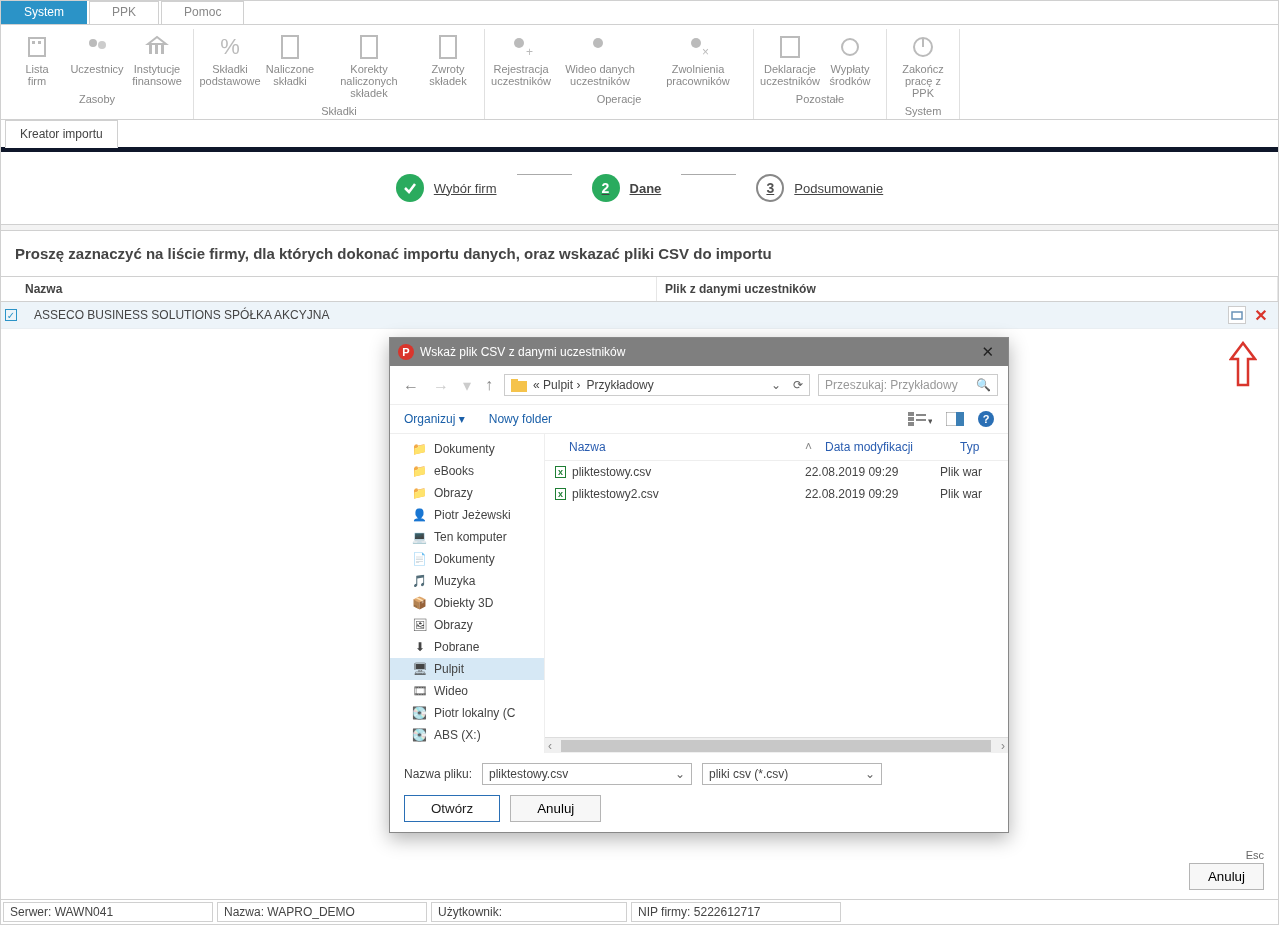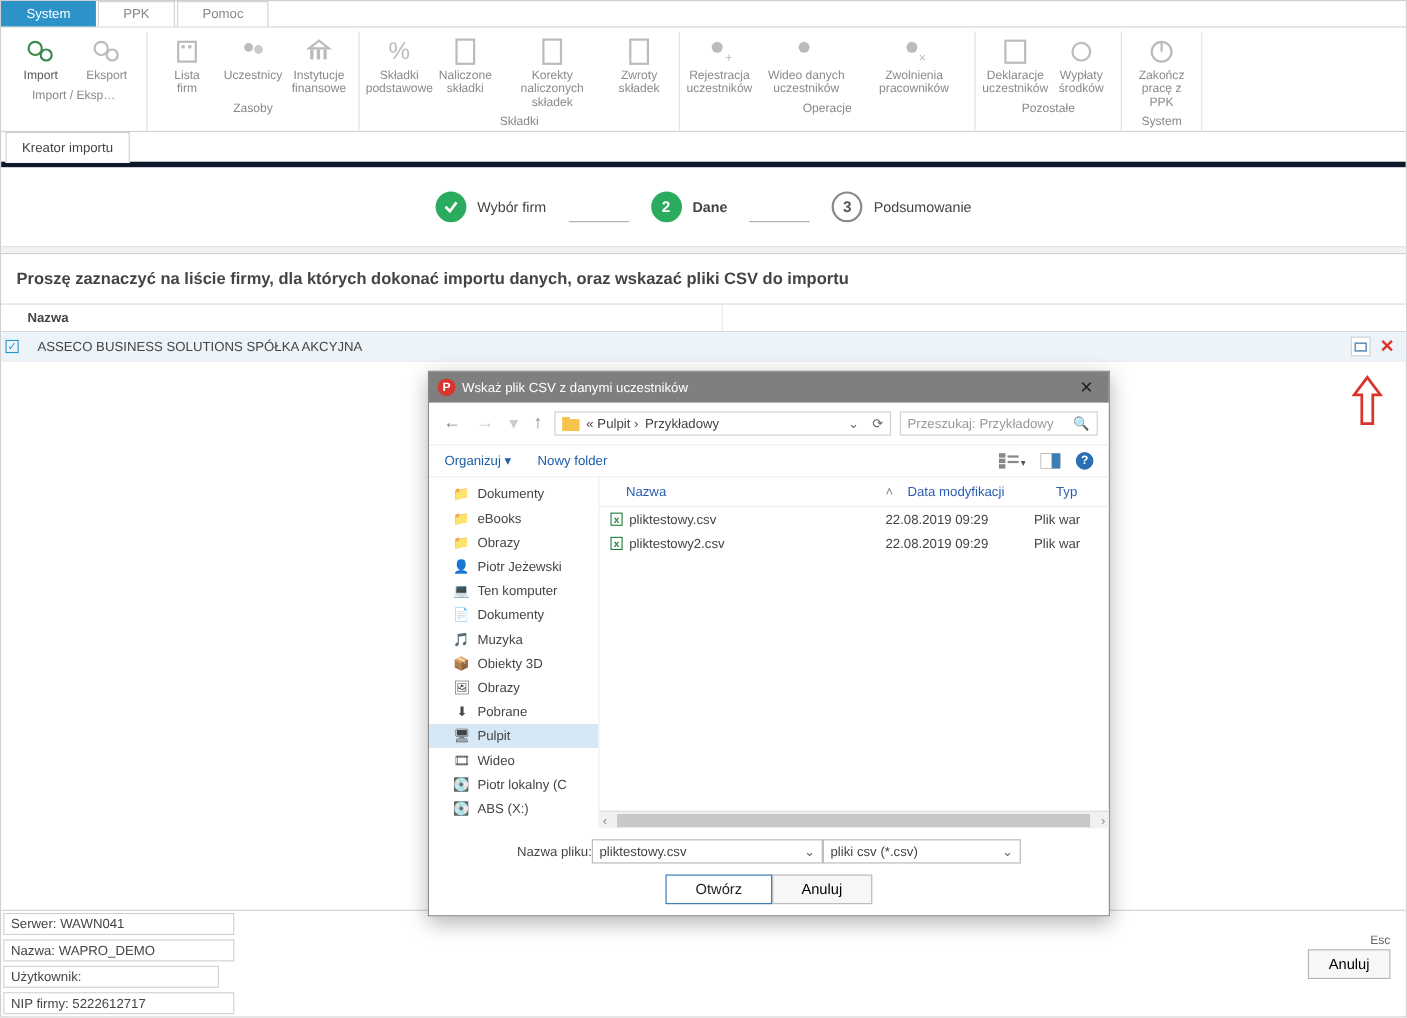--- a/index.html
+++ b/index.html
@@ -11,41 +11,41 @@
 .ribbon-group { border-right: 1px solid #e0e0e0; padding: 0 6px 2px 6px; display: flex; flex-direction: column; align-items: center; }
 .ribbon-items { display: flex; }
 .ribbon-item { display: flex; flex-direction: column; align-items: center; width: 60px; padding: 4px 2px; color: #8a8a8a; text-align: center; }
 .ribbon-item.wide { width: 98px; }
 .ribbon-item.enabled { color: #555; }
 .ribbon-icon { width: 32px; height: 28px; display: flex; align-items: center; justify-content: center; margin-bottom: 2px; }
 .ribbon-label { font-size: 11px; line-height: 12px; }
 .ribbon-group-label { font-size: 11px; color: #888; margin-top: 2px; }
 .content-tabs { display: flex; border-bottom: 5px solid #0f172a; margin-top: 0;}
 .content-tab { padding: 6px 14px; border: 1px solid #d0d0d0; border-bottom: 1px solid #fff; margin-bottom: -1px; font-size: 12px; background: #fff; margin-left: 4px;}
-.wizard-steps { display: flex; align-items: flex-end; justify-content: center; gap: 20px; padding: 22px 0; border-bottom: 1px solid #d0d0d0; }
+.wizard-steps { display: flex; align-items: flex-start; justify-content: center; gap: 20px; padding: 22px 0; border-bottom: 1px solid #d0d0d0; text-decoration: underline; }
 .step-circle { width: 28px; height: 28px; border-radius: 50%; display: flex; align-items: center; justify-content: center; font-weight: bold; font-size: 14px; }
 .step-done { background: #2aab5e; color: #fff; }
 .step-active { background: #2aab5e; color: #fff; }
 .step-pending { border: 2px solid #888; color: #555; }
 .step-label { font-size: 13px; color: #444; margin-left: 10px; }
 .step-label.bold { font-weight: bold; }
 .step-line { width: 55px; height: 1px; background: #aaa; }
 .instruction { padding: 14px 14px; font-size: 15px; font-weight: 600; color: #444; border-bottom: 1px solid #d0d0d0; }
 .grid-header { display: flex; background: #fff; border-bottom: 1px solid #d0d0d0; }
 .grid-header-cell { padding: 5px 8px; font-weight: bold; font-size: 12px; border-right: 1px solid #e6e6e6; }
 .grid-row { display: flex; align-items: center; background: #edf4f9; padding: 4px 4px; border-bottom: 1px solid #e9eef2;}
 .checkbox { width: 12px; height: 12px; border: 1px solid #2b93c7; display:inline-flex; align-items:center; justify-content:center; color:#2b93c7; font-size:10px; }
 .row-actions { margin-left: auto; display: flex; gap: 6px; padding-right: 4px;}
 .icon-btn { width: 18px; height: 18px; display: flex; align-items: center; justify-content: center; border: 1px solid #ccc; background:#fff;}
 .icon-x { color: #d9352c; font-weight: bold; font-size: 16px; border:none; background:transparent;}
 .arrow-pointer { position: absolute; right: 21px; top: 340px; }
 .bottom-buttons { position: absolute; right: 14px; bottom: 34px; text-align: right; }
 .btn-key { font-size: 11px; color: #666; margin-bottom: 2px; }
 .btn { border: 1px solid #b5b5b5; background: #f7f7f7; padding: 5px 18px; }
-.status-bar { position: absolute; bottom: 0; left: 0; right: 0; display: flex; border-top: 1px solid #d0d0d0; font-size: 12px; flex-direction: column; }
+.status-bar { position: absolute; bottom: 0; left: 0; right: 0; display: flex; border-top: 1px solid #d0d0d0; font-size: 12px; }
 .status-cell { border: 1px solid #d0d0d0; margin: 2px; padding: 2px 6px; flex-shrink: 0; }
 .dialog { position: absolute; left: 388px; top: 336px; width: 620px; background: #fff; border: 1px solid #888; box-shadow: 0 6px 18px rgba(0,0,0,.3); }
 .dlg-title { background: #7f7f7f; color: #fff; padding: 5px 8px; display: flex; align-items: center; }
 .dlg-title-icon { width: 16px; height: 16px; border-radius: 50%; background: #d9352c; color: #fff; display:flex;align-items:center;justify-content:center; font-size:11px; font-weight:bold; margin-right:6px;}
 .dlg-close { margin-left: auto; color: #222; font-size: 15px; padding: 0 6px;}
 .dlg-nav { display:flex; align-items:center; padding: 8px 10px; gap: 8px; border-bottom: 1px solid #eee;}
 .dlg-nav .arrow { color:#888; font-size:16px; padding:0 3px;}
 .dlg-address { flex:1; display:flex; align-items:center; border:1px solid #ccc; padding:3px 6px; gap:6px;}
 .dlg-search { width: 180px; border:1px solid #ccc; padding:3px 6px; display:flex; align-items:center; justify-content:space-between;}
 .dlg-toolbar { display:flex; align-items:center; padding:6px 14px; gap:24px; }
@@ -55,59 +55,36 @@
 .tree-item { padding: 4px 6px 4px 22px; display:flex; align-items:center; gap:6px; font-size:12px; white-space:nowrap;}
 .tree-item.selected { background:#d6e8f5;}
 .tree-icon { width:16px; height:14px; display:inline-flex; align-items:center; justify-content:center;}
 .dlg-files { flex:1; display:flex; flex-direction:column;}
 .files-header { display:flex; color:#2a5db0; font-size:12px; padding:6px 10px; border-bottom:1px solid #eee;}
 .file-row { display:flex; padding:4px 10px; font-size:12px; align-items:center;}
 .file-name { width: 250px; display:flex; align-items:center; gap:6px;}
 .file-date { width: 135px; }
 .dlg-scroll-h { height: 16px; border-top: 1px solid #ddd; background: #f0f0f0; position:relative;}
 .dlg-bottom { padding: 10px 14px; display:flex; flex-direction:column; gap:10px; }
-.dlg-bottom-row { display:flex; align-items:center; justify-content:center;}
+.dlg-bottom-row { display:flex; align-items:center; gap:10px; justify-content:flex-start;}
 .combo { border:1px solid #b5b5b5; padding:3px 6px; display:flex; align-items:center; justify-content:space-between;}
 .btn-primary { border:1px solid #2a6fb5; background:#fff; padding:5px 26px; color:#222;}
 .label-r { text-align:right; }
 svg { display:block; }
 </style>
 </head>
 <body>
 
 <div class="tabs-top">
   <div class="tab-top active">System</div>
   <div class="tab-top">PPK</div>
   <div class="tab-top">Pomoc</div>
 </div>
 
 <div class="ribbon">
-  <div class="ribbon-group">
-    <div class="ribbon-items">
-      <div class="ribbon-item enabled">
-        <span class="ribbon-icon">
-            <svg width="30" height="26">
-              <circle cx="10" cy="10" r="6" fill="none" stroke="#3c8a4f" stroke-width="2"></circle>
-              <circle cx="20" cy="16" r="5" fill="none" stroke="#3c8a4f" stroke-width="2"></circle>
-            </svg>
-          </span>
-        <span class="ribbon-label">Import</span>
-      </div>
-      <div class="ribbon-item">
-        <span class="ribbon-icon">
-            <svg width="30" height="26">
-              <circle cx="10" cy="10" r="6" fill="none" stroke="#bbb" stroke-width="2"></circle>
-              <circle cx="20" cy="16" r="5" fill="none" stroke="#bbb" stroke-width="2"></circle>
-            </svg>
-          </span>
-        <span class="ribbon-label">Eksport</span>
-      </div>
-    </div>
-    <div class="ribbon-group-label">Import / Eksp…</div>
-  </div>
 
   <div class="ribbon-group">
     <div class="ribbon-items">
       <div class="ribbon-item">
           <span class="ribbon-icon">
             <svg width="26" height="26">
               <rect x="5" y="4" width="16" height="18" fill="none" stroke="#bbb" stroke-width="2"></rect>
               <rect x="8" y="7" width="3" height="3" fill="#bbb"></rect>
               <rect x="14" y="7" width="3" height="3" fill="#bbb"></rect>
             </svg>
@@ -279,20 +256,21 @@
   </div>
 </div>
 
 <div style="height:6px;background:#f3f3f3;border-bottom:1px solid #d0d0d0"></div>
 
 <div class="instruction">Proszę zaznaczyć na liście firmy, dla których dokonać importu danych, oraz wskazać pliki CSV do importu</div>
 
 <div class="grid-header">
   <div style="width:16px"></div>
   <div class="grid-header-cell" style="width:640px">Nazwa</div>
+  <div class="grid-header-cell" style="flex:1">Plik z danymi uczestników</div>
 </div>
 <div class="grid-row">
   <span class="checkbox">✓</span>
   <span style="margin-left:17px">ASSECO BUSINESS SOLUTIONS SPÓŁKA AKCYJNA</span>
   <div class="row-actions">
     <span class="icon-btn">
         <svg width="12" height="10">
           <rect x="1" y="2" width="10" height="7" fill="none" stroke="#6a93b8" stroke-width="1.5"></rect>
         </svg>
       </span>

